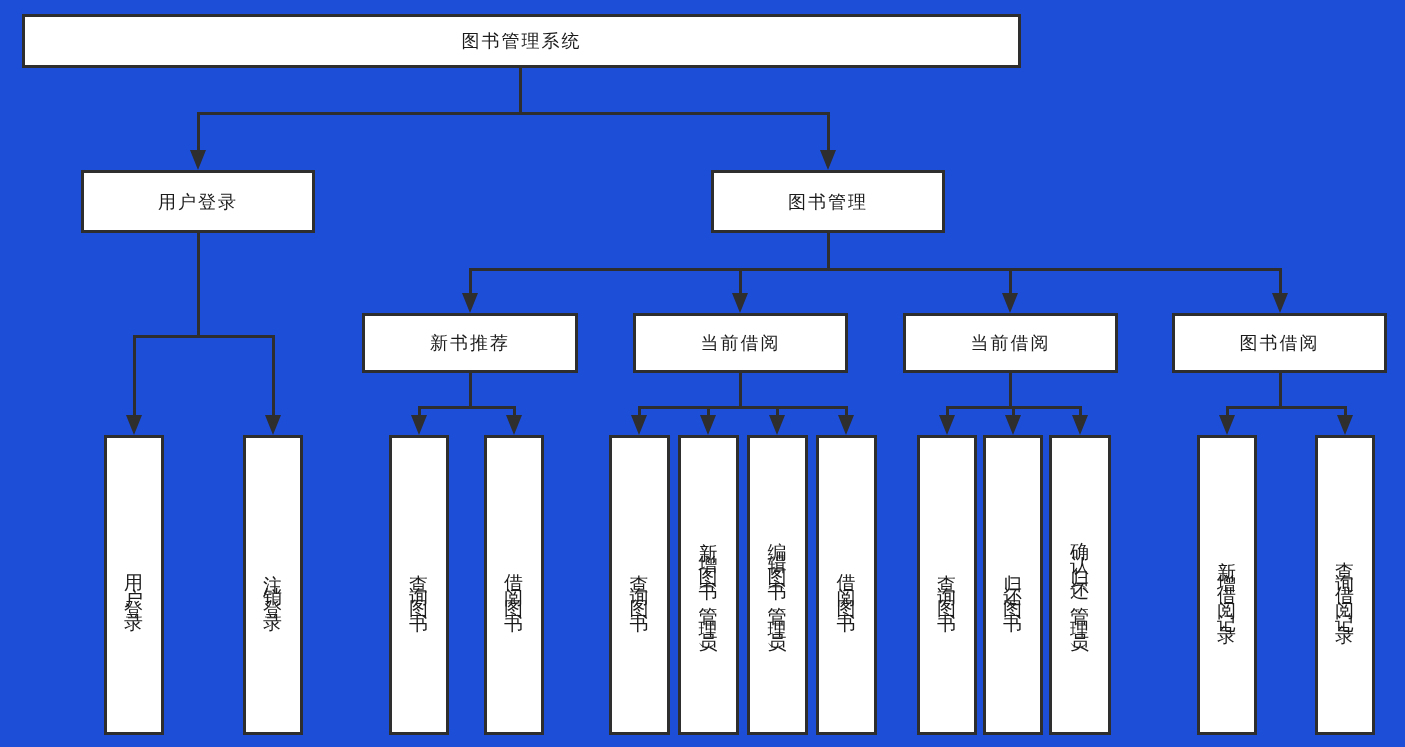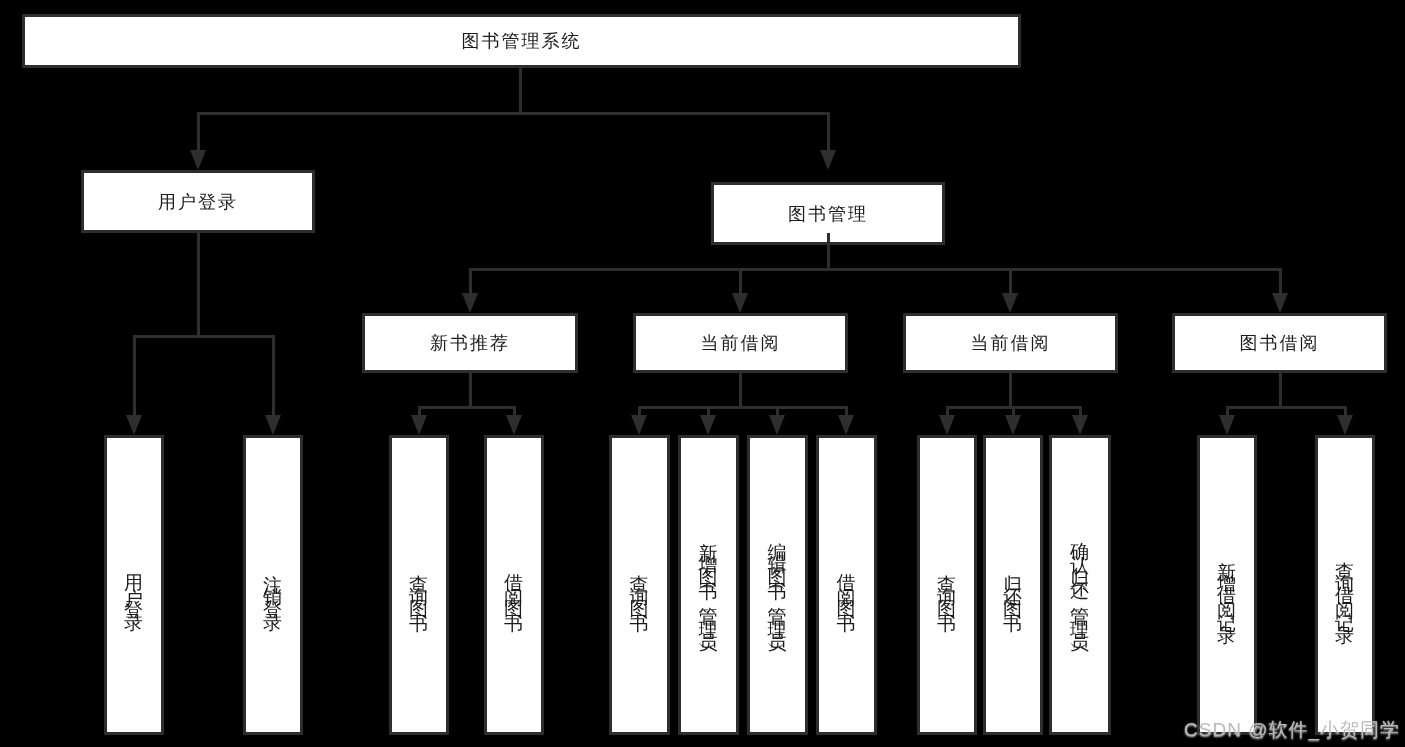--- a/index.html
+++ b/index.html
@@ -2,21 +2,21 @@
 <html><head>
 <meta charset="utf-8">
 <style>
   * { box-sizing: border-box; }
   html, body { margin: 0; padding: 0; background: #ffffff; }
   body { font-family: "Liberation Sans", "DejaVu Sans", sans-serif; }
   .canvas {
     position: relative;
     width: 1405px;
     height: 747px;
-    background: #000000;
+    background: #1d4ed8;
     overflow: hidden;
   }
   .node {
     position: absolute;
     background: #ffffff;
     border: 3px solid #2e2e2e;
     display: flex;
     align-items: center;
     justify-content: center;
     color: #1b1b1b;
@@ -59,21 +59,21 @@
 </style>
 </head>
 <body>
 
 <div class="canvas">
 
   <div class="node hnode" style="left:22px; top:14px; width:999px; height:54px;">图书管理系统</div>
 
   <div class="node hnode" style="left:81px; top:170px; width:234px; height:63px;">用户登录</div>
 
-  <div class="node hnode" style="left:711px; top:182px; width:234px; height:63px;">图书管理</div>
+  <div class="node hnode" style="left:711px; top:170px; width:234px; height:63px;">图书管理</div>
 
   <div class="node hnode" style="left:362px; top:313px; width:216px; height:60px;">新书推荐</div>
 
   <div class="node hnode" style="left:633px; top:313px; width:215px; height:60px;">当前借阅</div>
 
   <div class="node hnode" style="left:903px; top:313px; width:215px; height:60px;">当前借阅</div>
 
   <div class="node hnode" style="left:1172px; top:313px; width:215px; height:60px;">图书借阅</div>
 
   <div class="node leaf" style="left:104px; top:435px; width:60px; height:300px;">
@@ -172,15 +172,14 @@
   <div class="line" style="left:1079px; top:406px; width:3px; height:9px;"></div>
   <div class="arrow" style="left:1072px; top:415px;"></div>
 
   <div class="line" style="left:1279px; top:373px; width:3px; height:35px;"></div>
   <div class="line" style="left:1226px; top:406px; width:121px; height:3px;"></div>
   <div class="line" style="left:1226px; top:406px; width:3px; height:9px;"></div>
   <div class="arrow" style="left:1219px; top:415px;"></div>
   <div class="line" style="left:1344px; top:406px; width:3px; height:9px;"></div>
   <div class="arrow" style="left:1337px; top:415px;"></div>
 
-  <div class="watermark">CSDN @软件_小贺同学</div>
 
 </div>
 
 </body></html>

